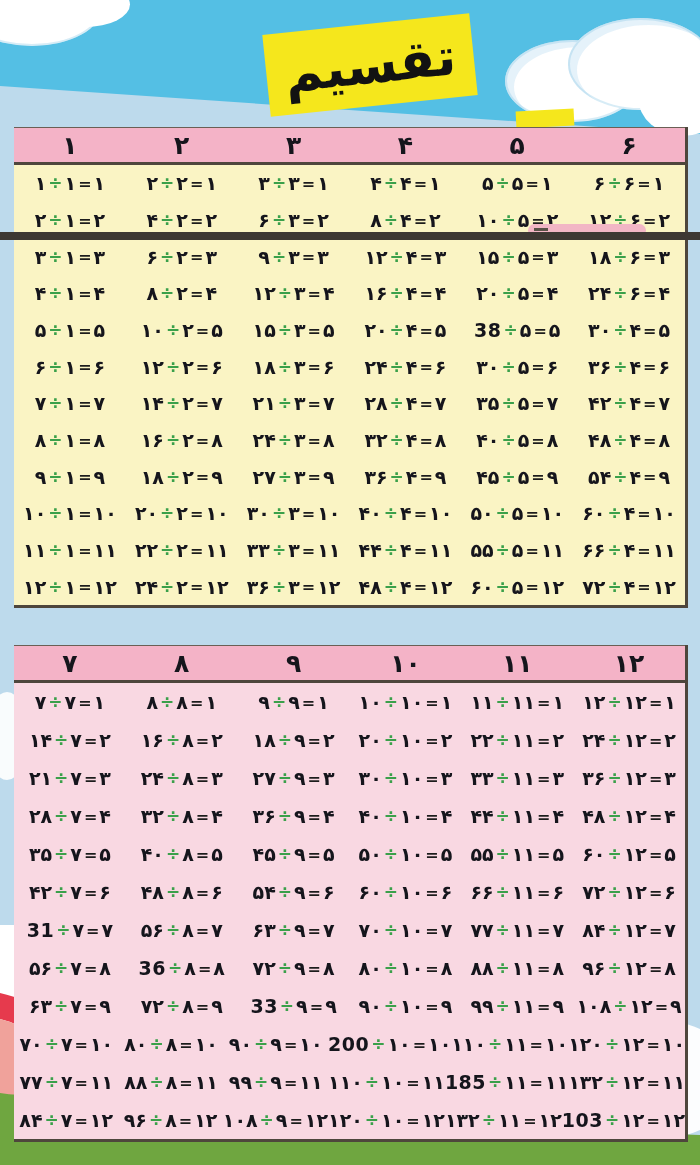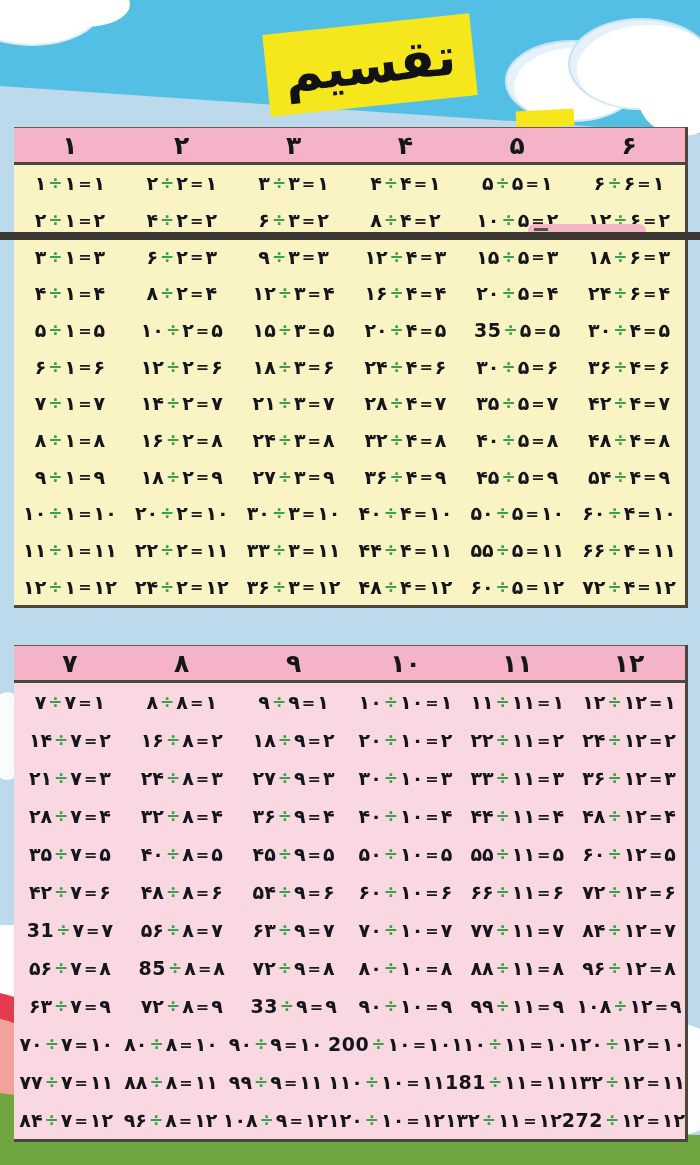--- a/index.html
+++ b/index.html
@@ -308,21 +308,21 @@
           <span class="num">۵</span>
         </div>
         <div class="cell">
           <span class="num">۲۰</span>
           <span class="op-div">÷</span>
           <span class="num">۴</span>
           <span class="op-eq">=</span>
           <span class="num">۵</span>
         </div>
         <div class="cell">
-          <span class="num">35</span>
+          <span class="num">38</span>
           <span class="op-div">÷</span>
           <span class="num">۵</span>
           <span class="op-eq">=</span>
           <span class="num">۵</span>
         </div>
         <div class="cell">
           <span class="num">۳۰</span>
           <span class="op-div">÷</span>
           <span class="num">۴</span>
           <span class="op-eq">=</span>
@@ -960,21 +960,21 @@
       </div>
       <div class="trow">
         <div class="cell">
           <span class="num">۵۶</span>
           <span class="op-div">÷</span>
           <span class="num">۷</span>
           <span class="op-eq">=</span>
           <span class="num">۸</span>
         </div>
         <div class="cell">
-          <span class="num">85</span>
+          <span class="num">36</span>
           <span class="op-div">÷</span>
           <span class="num">۸</span>
           <span class="op-eq">=</span>
           <span class="num">۸</span>
         </div>
         <div class="cell">
           <span class="num">۷۲</span>
           <span class="op-div">÷</span>
           <span class="num">۹</span>
           <span class="op-eq">=</span>
@@ -1113,21 +1113,21 @@
           <span class="num">۱۱</span>
         </div>
         <div class="cell">
           <span class="num">۱۱۰</span>
           <span class="op-div">÷</span>
           <span class="num">۱۰</span>
           <span class="op-eq">=</span>
           <span class="num">۱۱</span>
         </div>
         <div class="cell">
-          <span class="num">181</span>
+          <span class="num">185</span>
           <span class="op-div">÷</span>
           <span class="num">۱۱</span>
           <span class="op-eq">=</span>
           <span class="num">۱۱</span>
         </div>
         <div class="cell">
           <span class="num">۱۳۲</span>
           <span class="op-div">÷</span>
           <span class="num">۱۲</span>
           <span class="op-eq">=</span>
@@ -1164,21 +1164,21 @@
           <span class="num">۱۲</span>
         </div>
         <div class="cell">
           <span class="num">۱۳۲</span>
           <span class="op-div">÷</span>
           <span class="num">۱۱</span>
           <span class="op-eq">=</span>
           <span class="num">۱۲</span>
         </div>
         <div class="cell">
-          <span class="num">272</span>
+          <span class="num">103</span>
           <span class="op-div">÷</span>
           <span class="num">۱۲</span>
           <span class="op-eq">=</span>
           <span class="num">۱۲</span>
         </div>
       </div>
     </div>
 </section>
 
 <div class="artifact-smudge">

